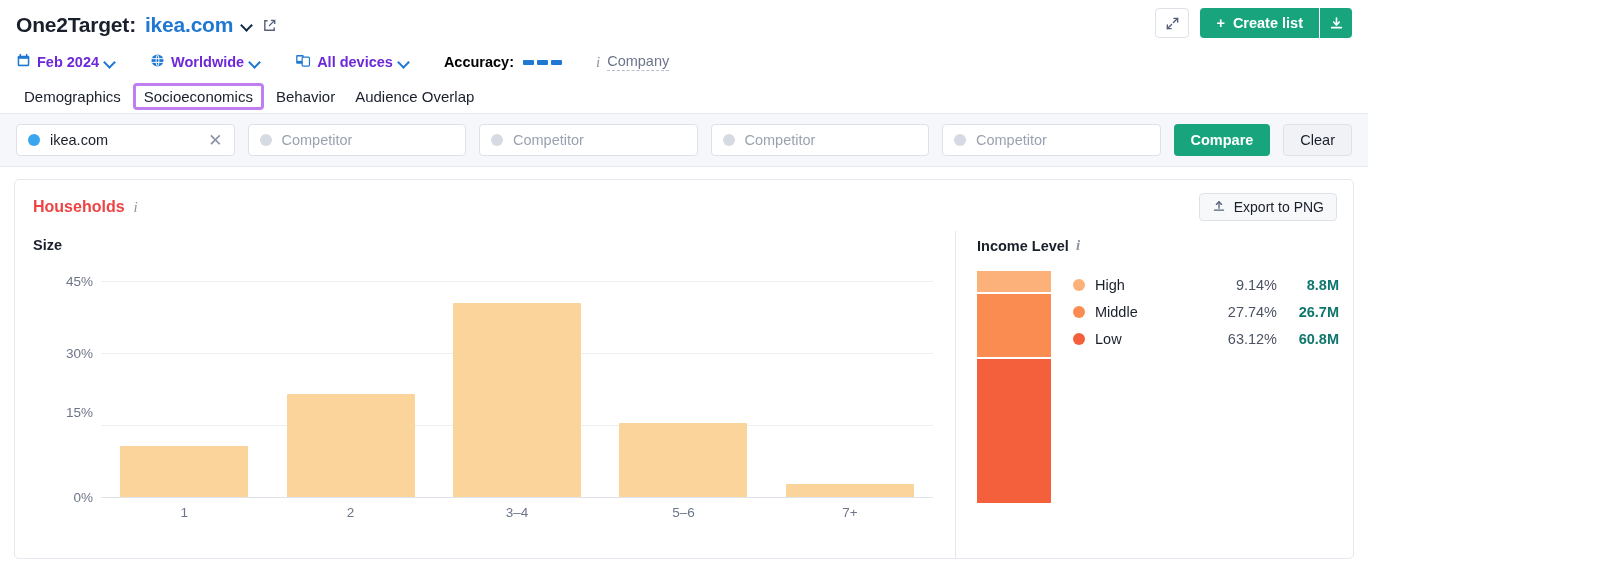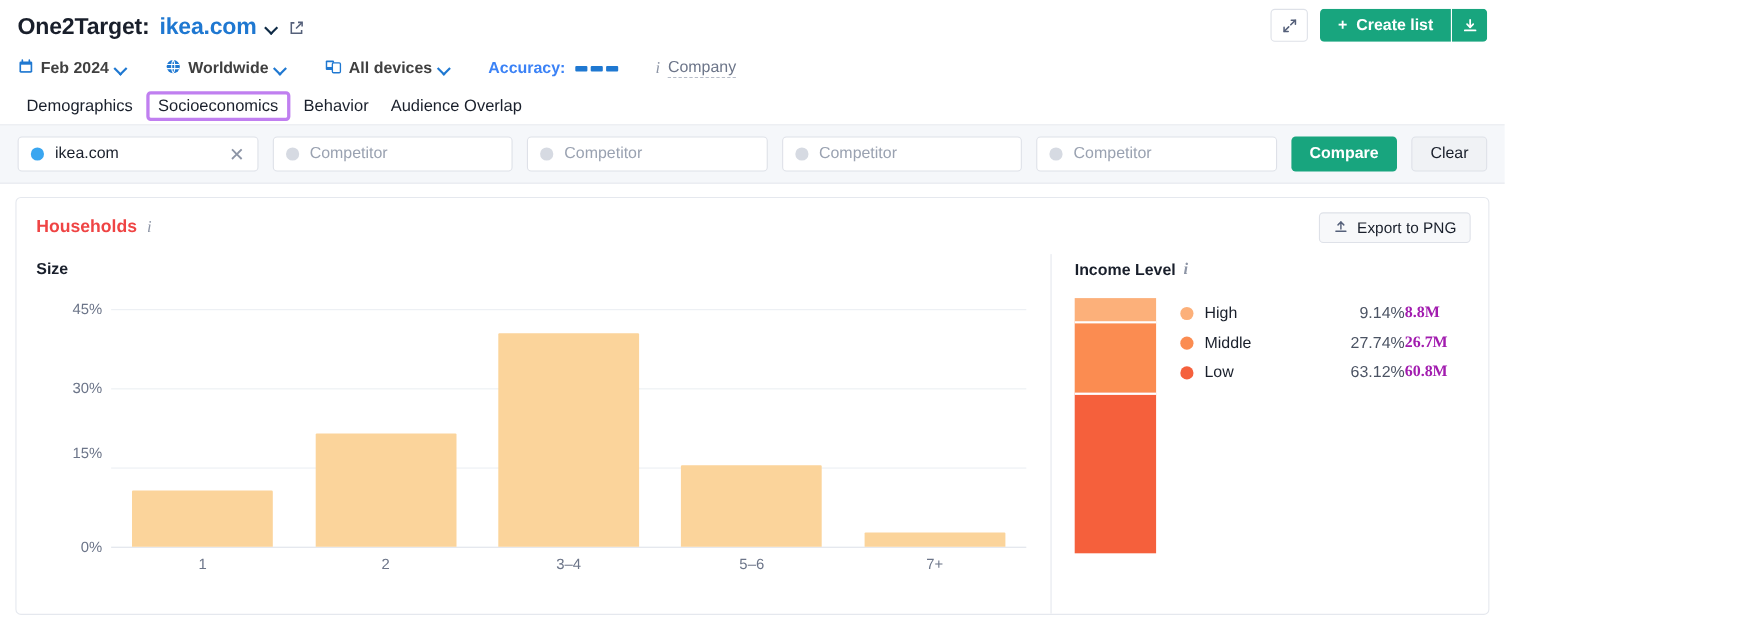--- a/index.html
+++ b/index.html
@@ -22,26 +22,26 @@
     content:""; position:absolute; left:0; top:1px; width:7px; height:7px;
     border-right:2px solid #0f2b46; border-bottom:2px solid #0f2b46;
     transform: rotate(45deg);
   }
   .chev.blue::after { border-color:#1f78d1; }
   .ext-icon { width: 15px; height: 15px; color:#6c7589; }
 
   .filters-row { display:flex; align-items:center; gap: 0; margin-top: 9px; height: 26px; }
   .filter {
     display:flex; align-items:center; gap:6px;
-    color:#404040; font-size:14.5px; font-weight:600; cursor:pointer;
+    color:#6d28d9; font-size:14.5px; font-weight:600; cursor:pointer;
     margin-right: 34px;
   }
   .filter svg { flex: none; }
   .accuracy-wrap { display:flex; align-items:center; gap:9px; margin-right: 34px; }
-  .accuracy-label { font-size:14.5px; color:#3b82f6; font-weight:600; }
+  .accuracy-label { font-size:14.5px; color:#000000; font-weight:600; }
   .accuracy-bars { display:flex; gap:3px; align-items:center; }
   .accuracy-bars i { display:block; width:11px; height:5px; background:#1f78d1; border-radius:1px; }
   .company-wrap { display:flex; align-items:center; gap:7px; }
   .info-i { font-style: italic; font-size: 15px; color:#8d95a6; font-family:"Liberation Serif", serif;}
   .company-text { font-size:14.5px; color:#6c7589; border-bottom:1px dashed #b6bcc8; padding-bottom:1px; cursor:pointer;}
 
   .header-actions { position:absolute; right:16px; top:8px; display:flex; align-items:center; gap:11px; }
   .icon-btn {
     width:34px; height:30px; border:1px solid #dee1e8; border-radius:4px; background:#fff;
     display:flex; align-items:center; justify-content:center; cursor:pointer; color:#6c7589;
@@ -117,21 +117,21 @@
   
   .income-body { display:flex; gap:22px; margin-top: 17px; }
   .stack { width: 74px; display:flex; flex-direction:column; }
   .stack-seg { width:100%; border-top:2px solid #fff; }
   .stack-seg:first-child { border-top:none; }
   .legend { flex: 1 1 auto; }
   .legend-row { display:flex; align-items:center; height: 27px; font-size:14.5px; color:#191f2b; }
   .legend-dot { width:12px; height:12px; border-radius:50%; margin-right:10px; flex:none; }
   .legend-name { flex: 1 1 auto; }
   .legend-pct { width: 78px; text-align:right; color:#4b5363; }
-  .legend-abs { width: 62px; color:#a21caf; font-weight:600;font-family:Liberation Serif, serif; }
+  .legend-abs { width: 62px; text-align:right; color:#0f766e; font-weight:600; }
 </style>
 </head>
 <body>
 
 <div class="page">
 
   <div class="header">
     <div class="title-row">
       <span class="title-main">One2Target:</span>
       <span class="title-domain">ikea.com</span>

